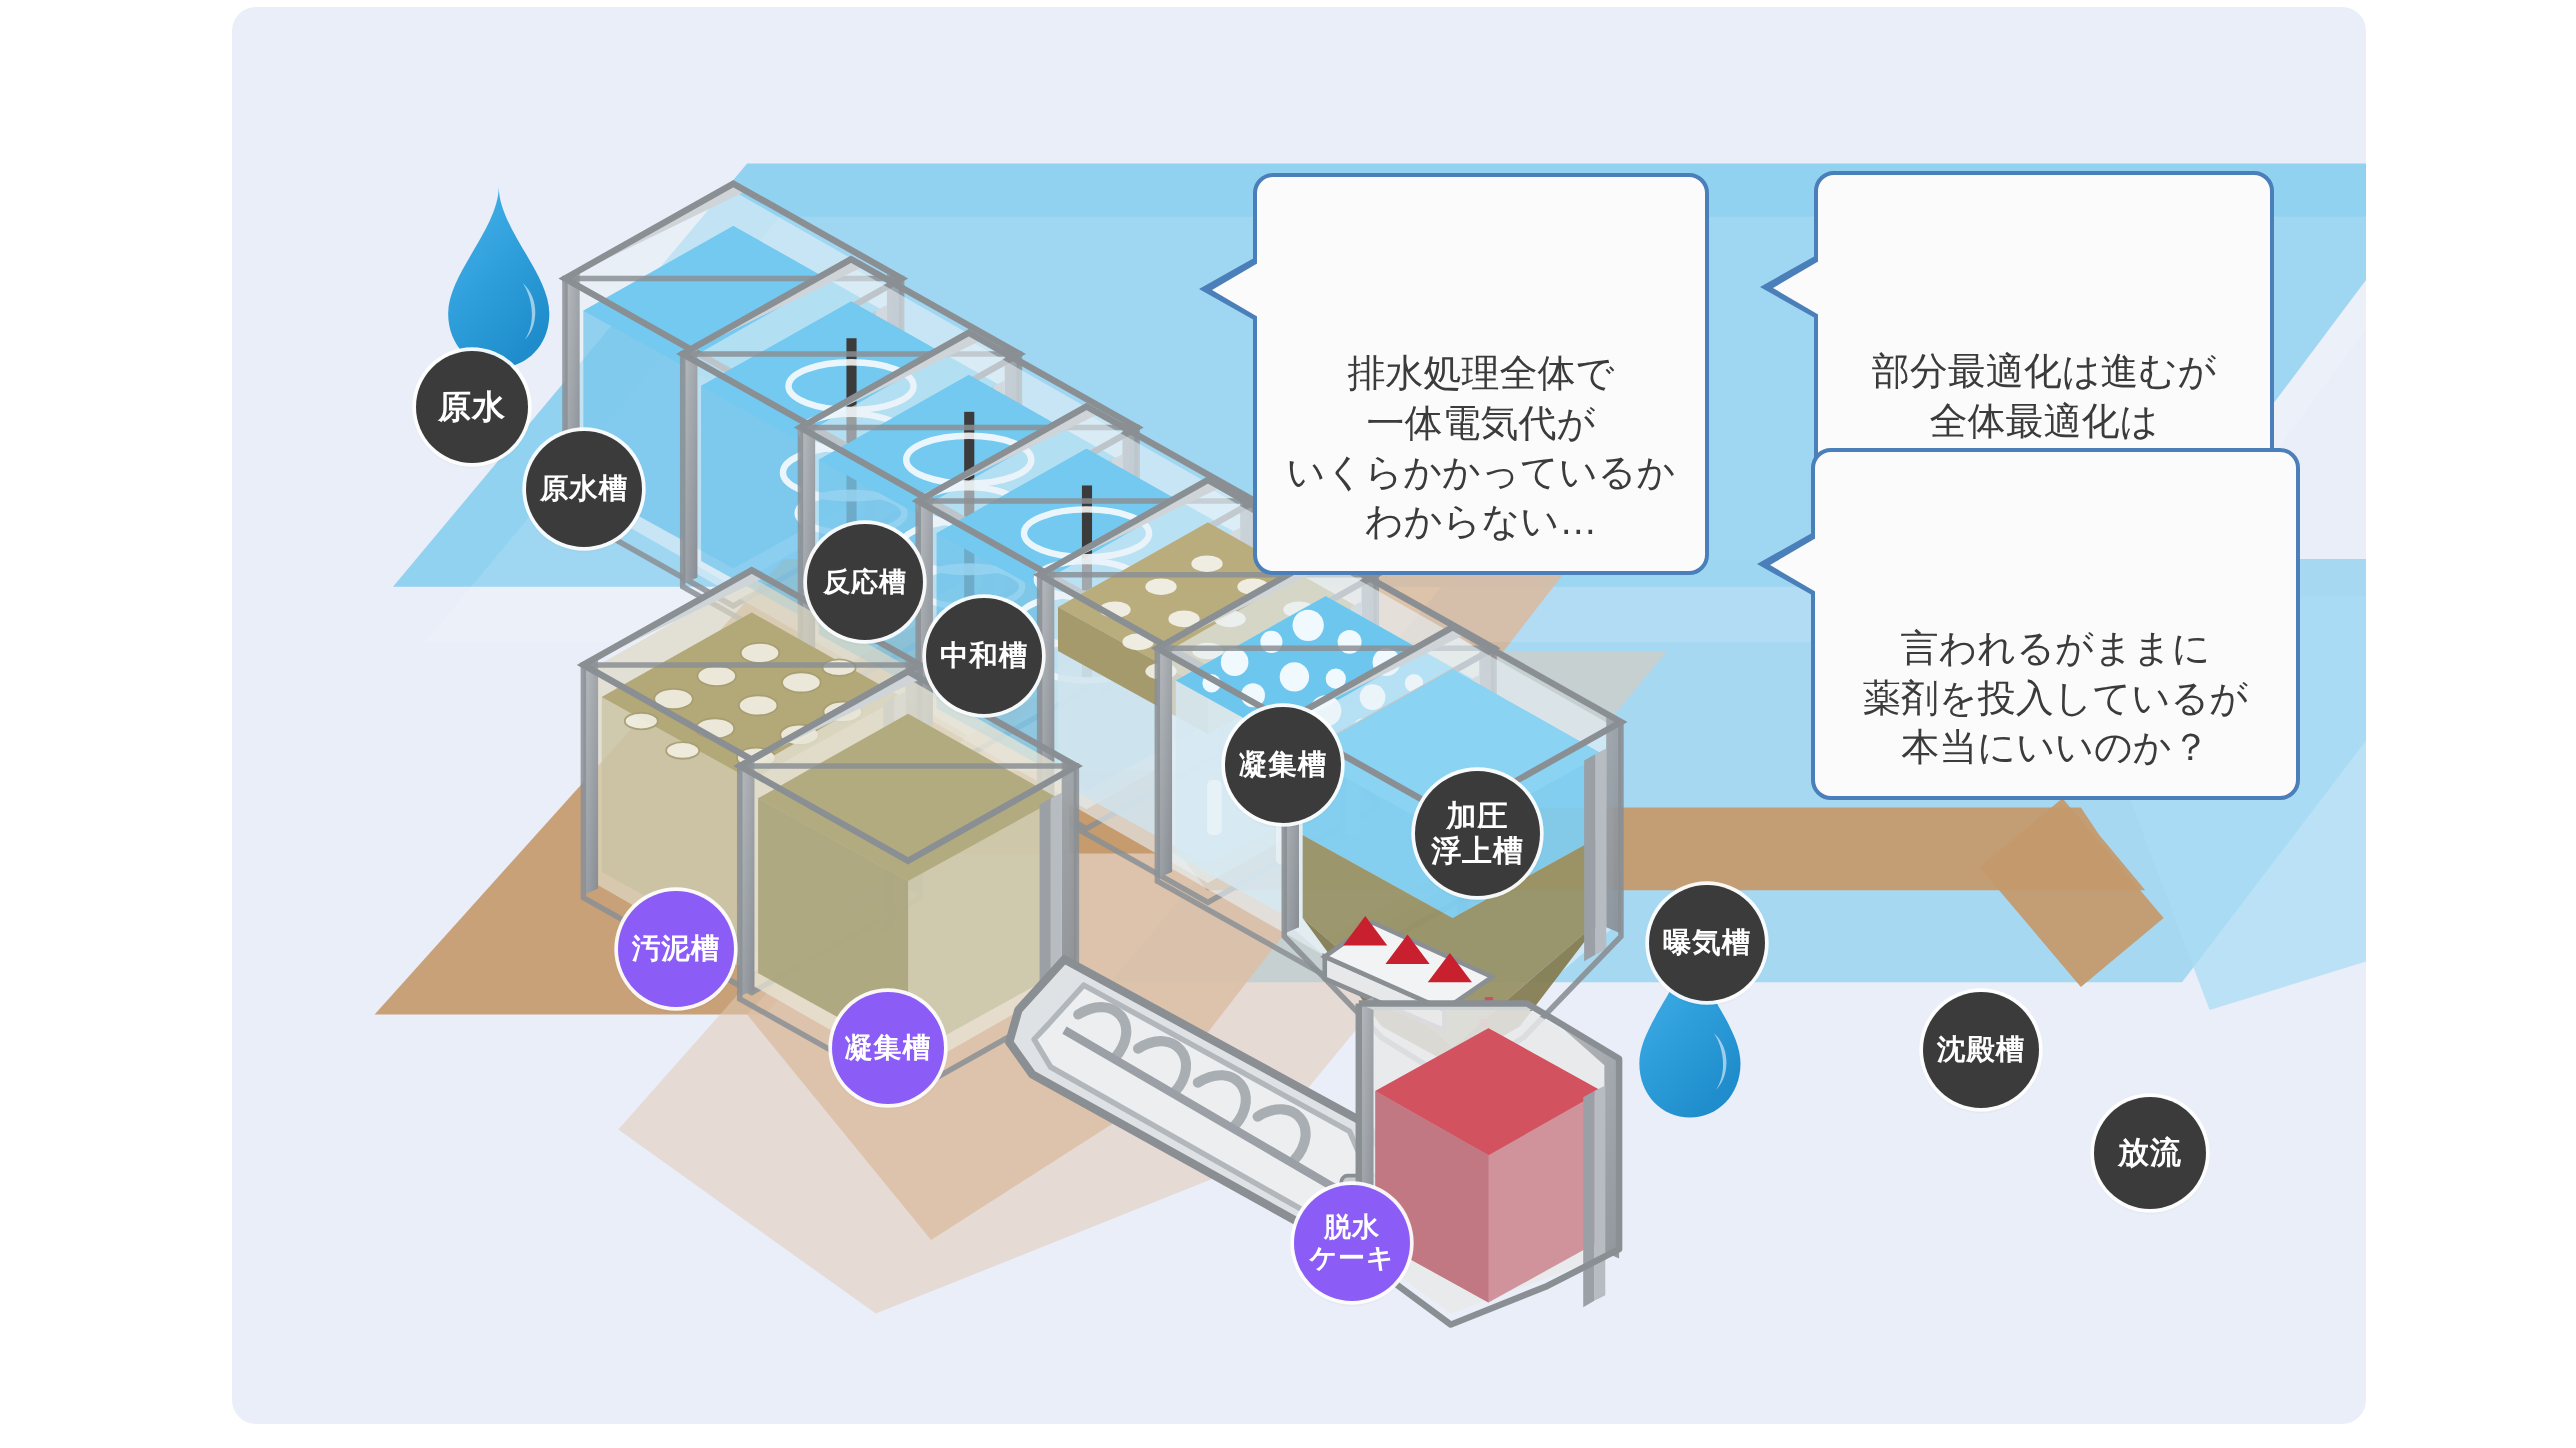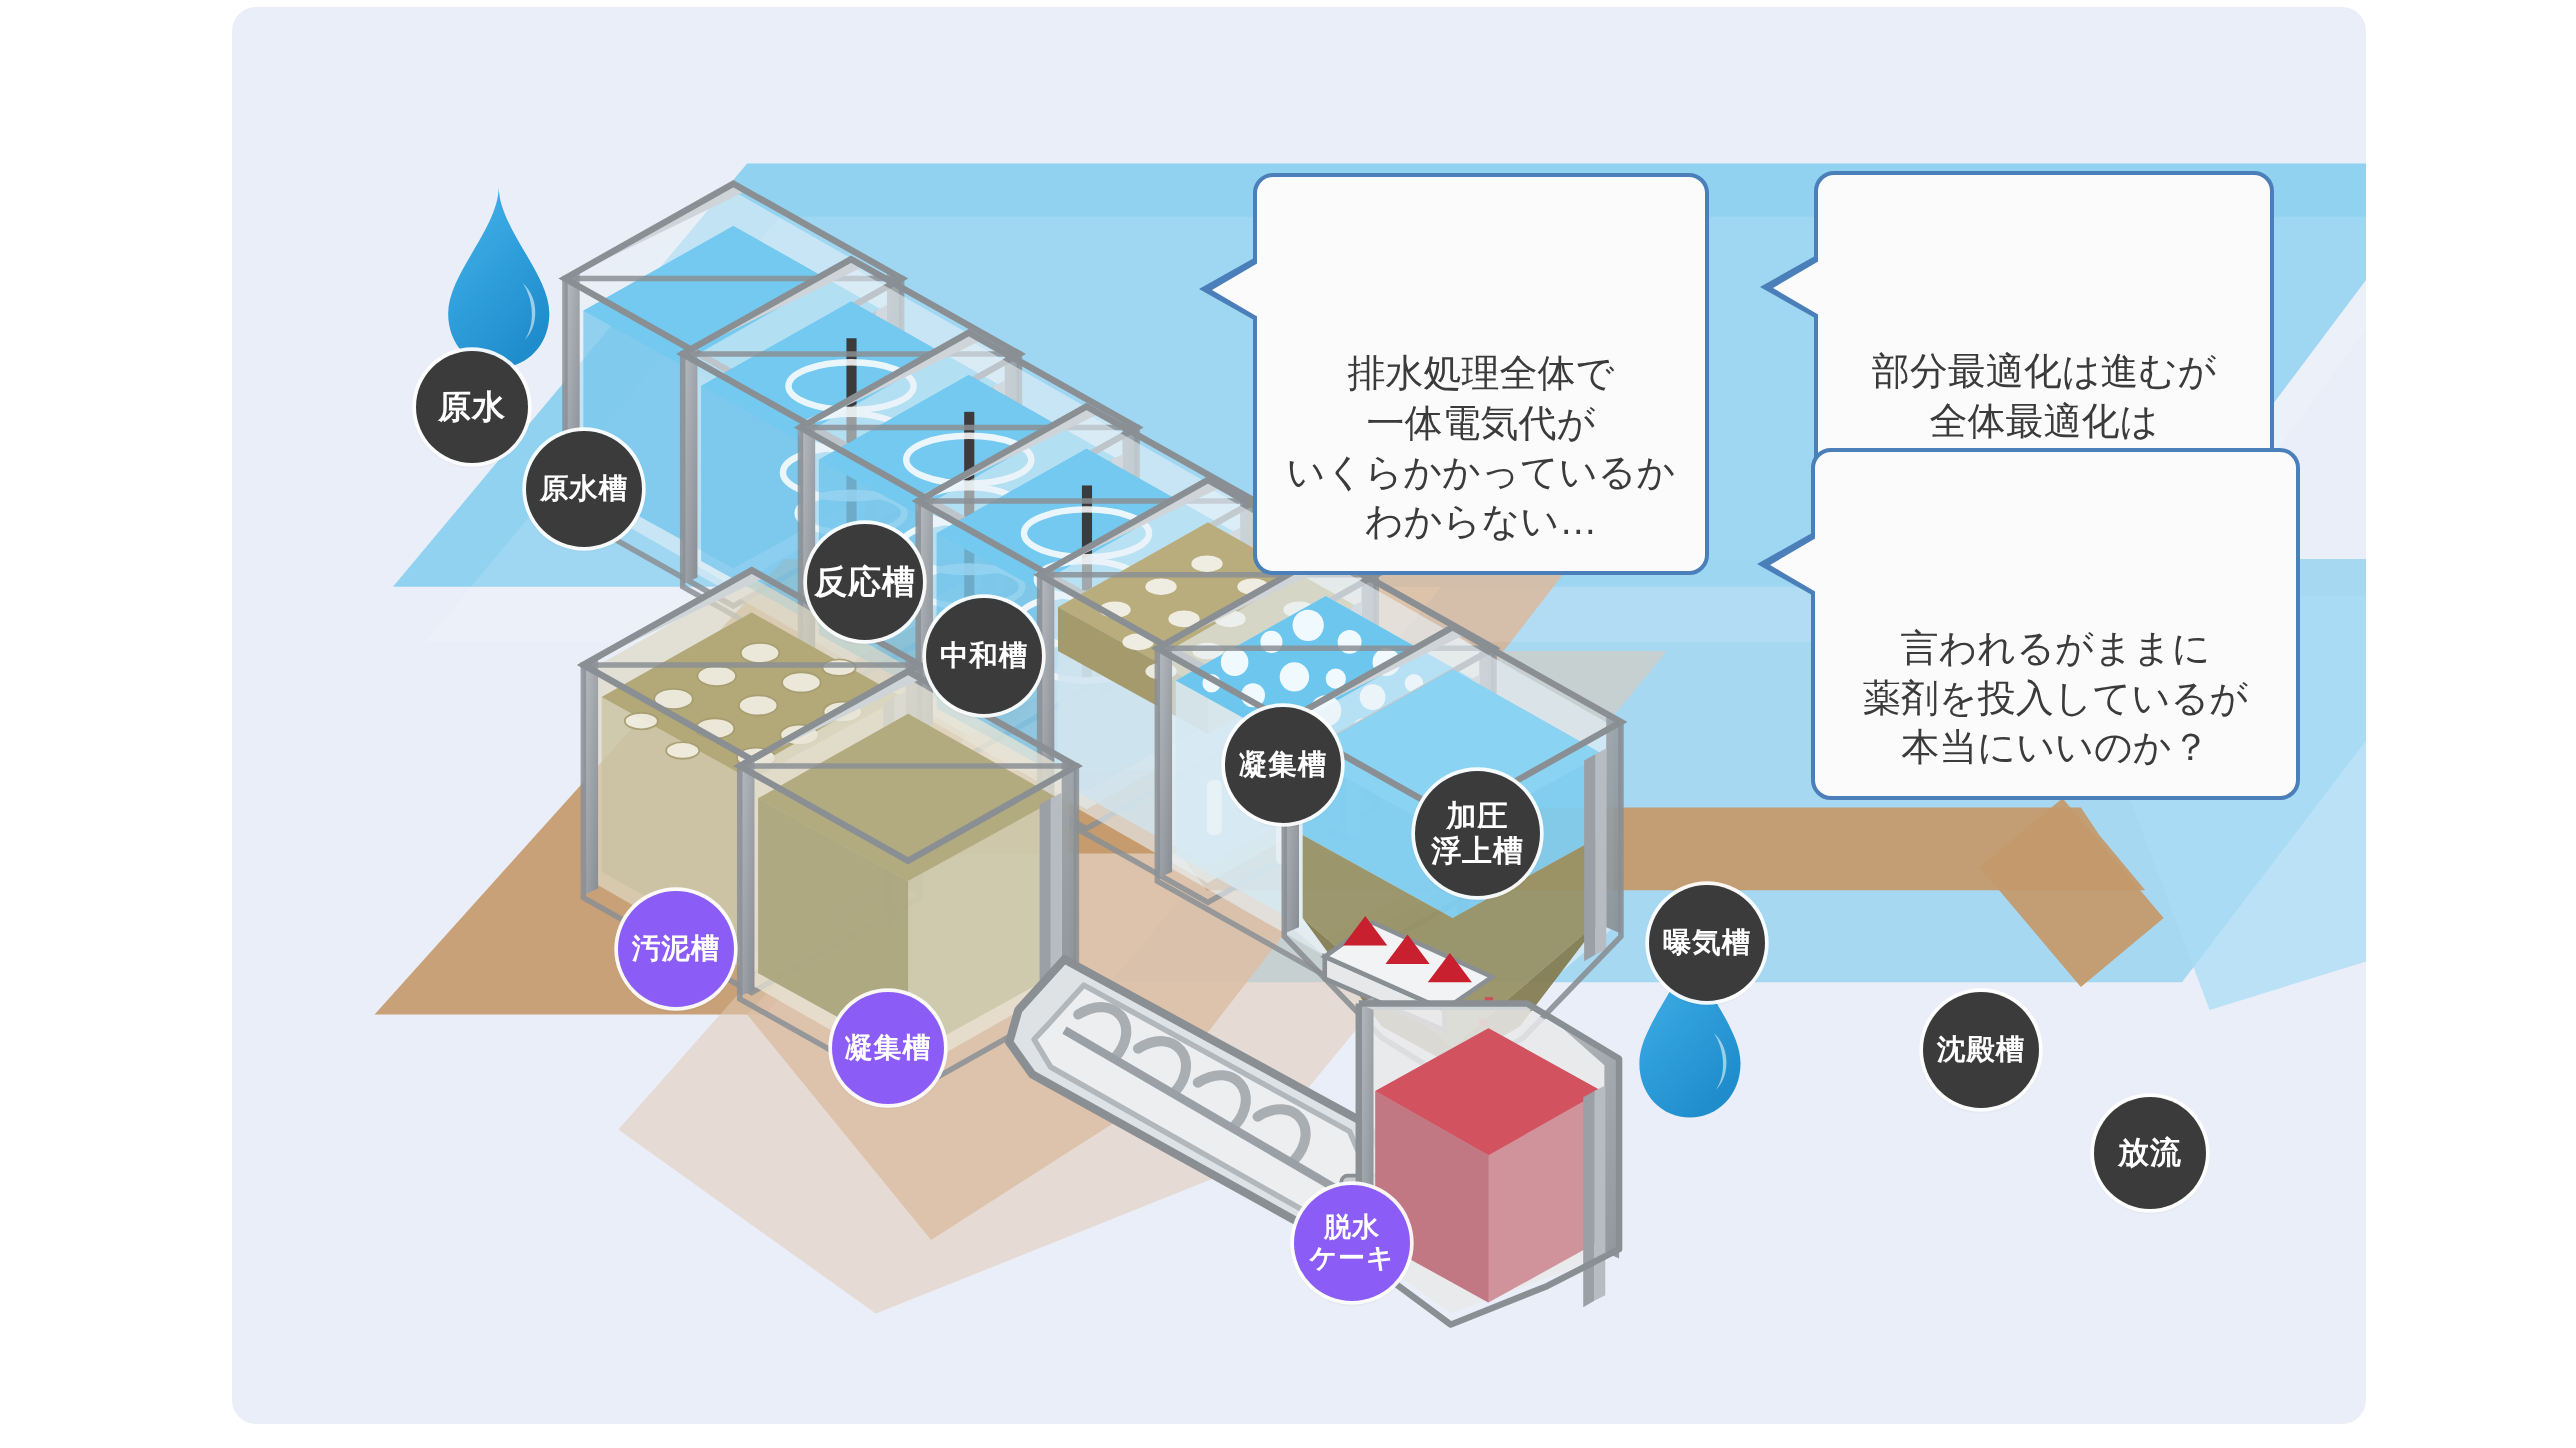--- a/index.html
+++ b/index.html
@@ -470,21 +470,21 @@
       </g>
 
     </g>
   </svg>
 
 
   <div class="badge dark" style="left:416px;  top:351px;  width:112px; height:112px; font-size:33px;font-family:Liberation Serif, serif;">原水</div>
 
   <div class="badge dark" style="left:526px;  top:431px;  width:116px; height:116px; font-size:28.5px;">原水槽</div>
 
-  <div class="badge dark" style="left:807px;  top:524px;  width:116px; height:116px; font-size:33px;">反応槽</div>
+  <div class="badge dark" style="left:807px;  top:524px;  width:116px; height:116px; font-size:27px;">反応槽</div>
 
   <div class="badge dark" style="left:926px; top:598px;  width:116px; height:116px; font-size:28.5px;">中和槽</div>
 
   <div class="badge dark" style="left:1225px; top:707px;  width:116px; height:116px; font-size:28.5px;">凝集槽</div>
 
   <div class="badge dark" style="left:1415px; top:771px;  width:125px; height:125px; font-size:30px; line-height:1.15;">加圧
 浮上槽</div>
 
   <div class="badge dark" style="left:1649px; top:885px;  width:116px; height:116px; font-size:28.5px;">曝気槽</div>
 

